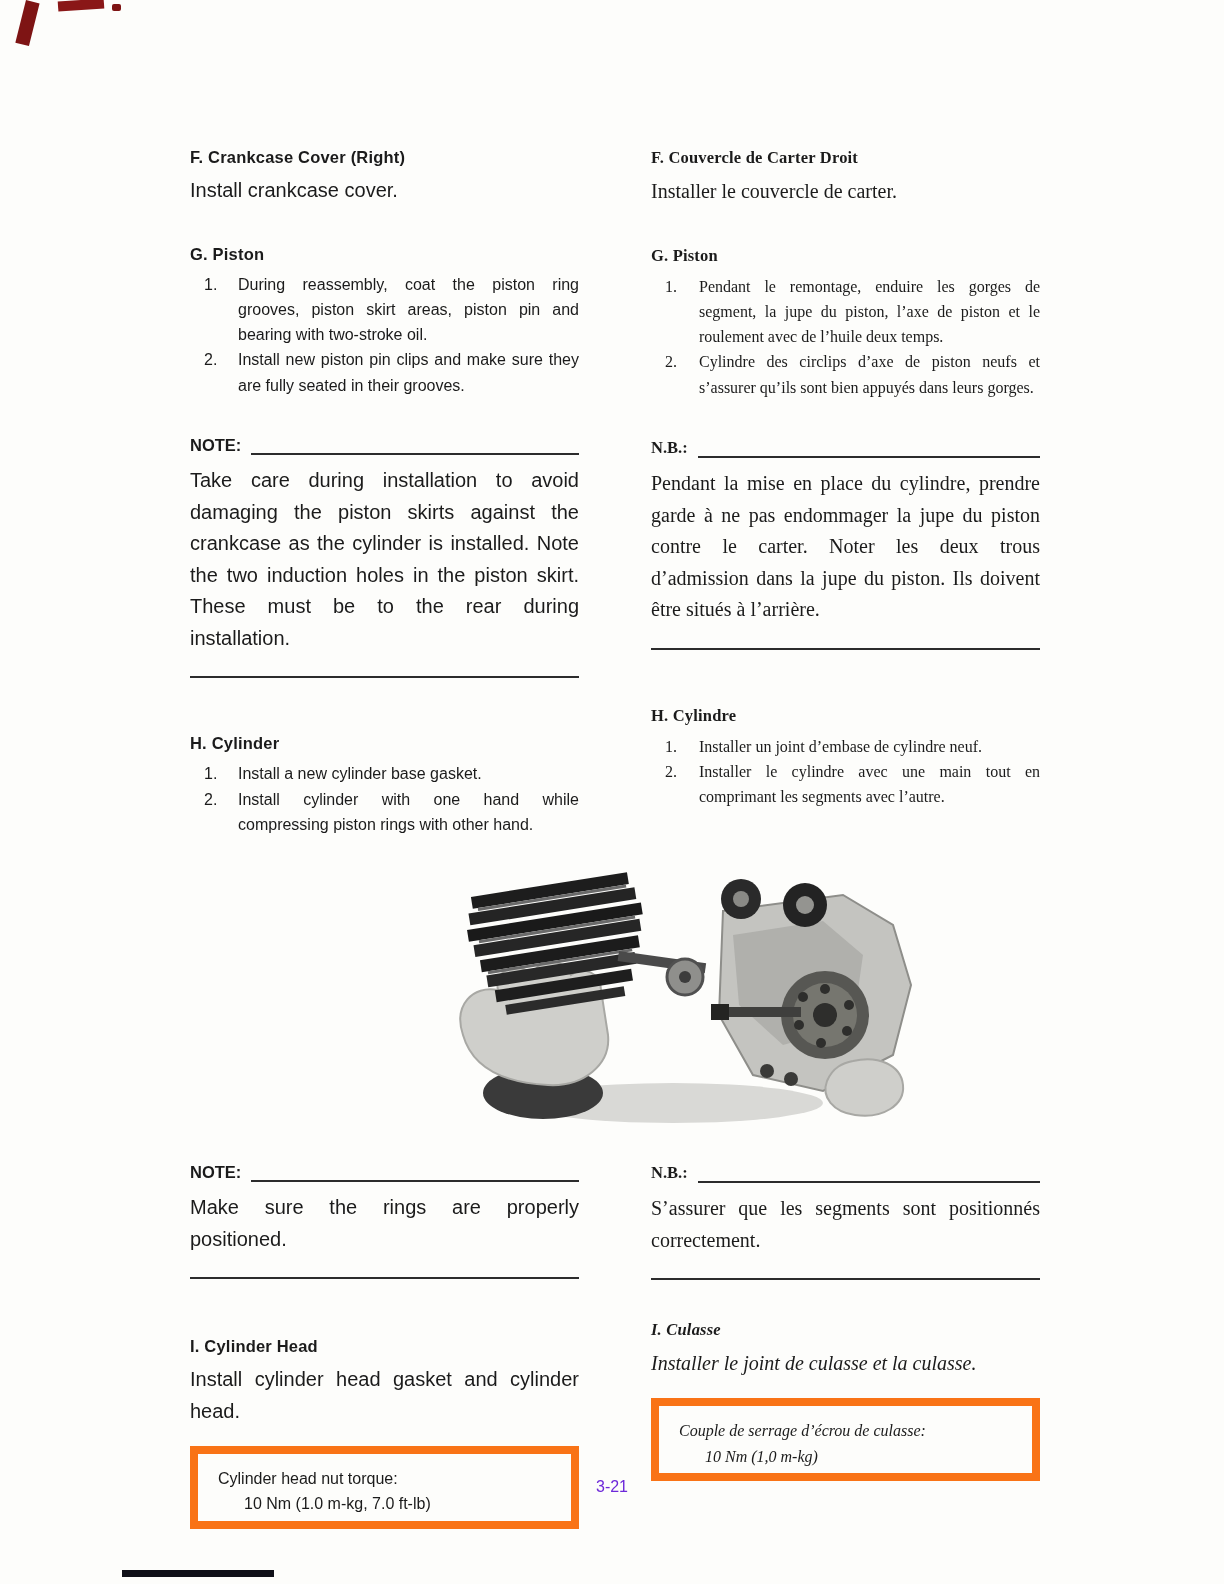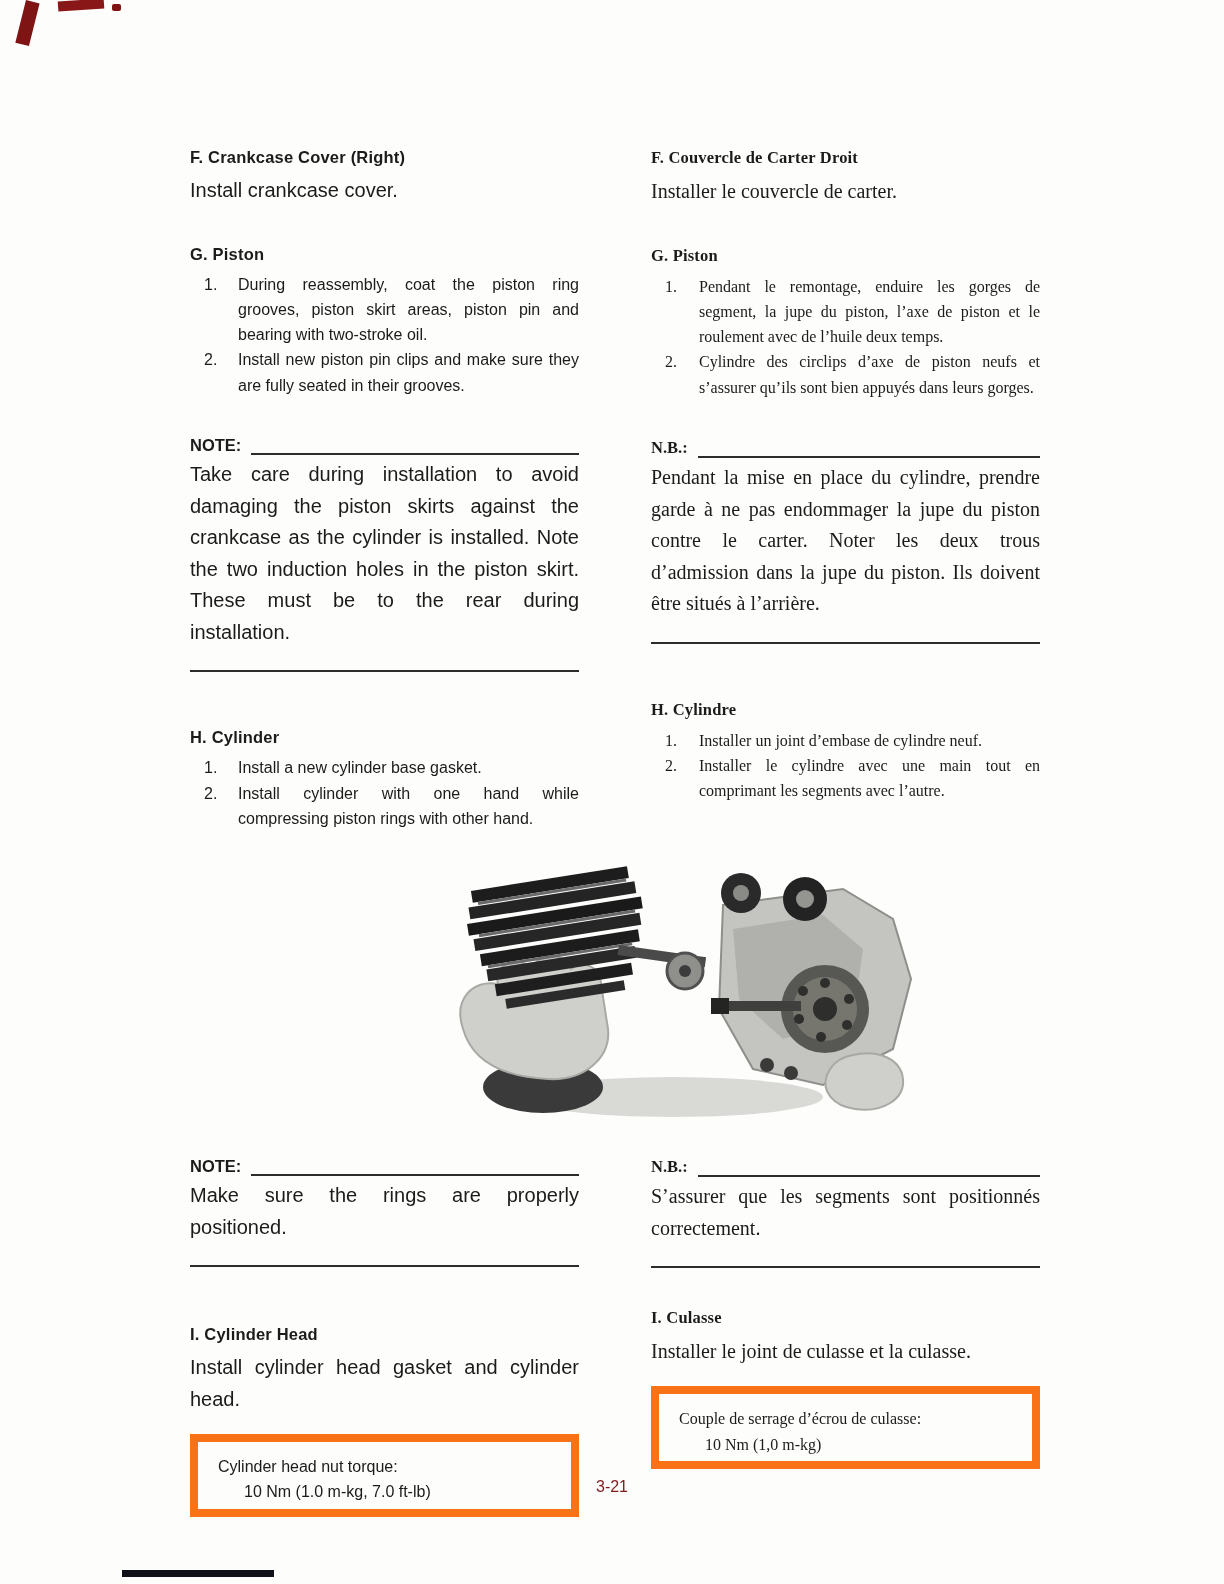--- a/index.html
+++ b/index.html
@@ -33,42 +33,42 @@
   .section:last-child { margin-bottom:0; }
 
   .item { display:flex; font-size:16px; line-height:1.58; }
   .item .num { flex:none; width:22px; text-align:left; padding-left:14px; box-sizing:content-box; }
   .item .txt { flex:1; text-align:justify; padding-left:12px; }
 
   .note { margin-bottom:40px; }
   .note-head { display:flex; align-items:flex-end; }
   .note-label { font-weight:bold; font-size:16.5px; margin-right:10px; white-space:nowrap; }
   .note-line { flex:1; border-top:2px solid #2c2c2c; height:0; }
-  .note-body { margin-top:4px; }
+  .note-body { margin-top:10px; }
   .note-rule { border-top:2px solid #2c2c2c; margin-top:22px; }
 
   .torque-box {
     border:8px solid #f97316;
     margin-top:18px;
     padding:12px 14px 4px 20px;
     font-size:16px; line-height:1.6;
   }
   .torque-box .l2 { padding-left:26px; }
 
   .photo-row {
     display:flex; justify-content:center;
     margin:28px 0 26px 0;
   }
   .photo { transform:translateX(64px); }
 
   .footer-page {
     position:absolute; left:0; right:0; top:1478px;
     text-align:center; font-size:16px;
     font-family:"Liberation Sans", sans-serif;
-    color:#7f1d1d;
+    color:#6d28d9;
   }
 
   .artifact-top-red-1 {
     position:absolute; left:26px; top:0; width:14px; height:44px;
     background:#7e1414; transform:rotate(14deg); transform-origin:top left;
   }
   .artifact-top-red-2 {
     position:absolute; left:58px; top:0; width:46px; height:10px;
     background:#8a1717; transform:rotate(-4deg);
   }
@@ -267,21 +267,21 @@
 
         <div class="note">
           <div class="note-head">
             <span class="note-label">N.B.:</span>
             <span class="note-line"></span>
           </div>
           <p class="body-text note-body">S’assurer que les segments sont positionnés correctement.</p>
           <div class="note-rule"></div>
         </div>
 
-        <div class="section" style="margin-top:20px;">
+        <div class="section" style="margin-top:20px;font-style:italic;">
           <div class="heading">I. Culasse</div>
           <p class="body-text">Installer le joint de culasse et la culasse.</p>
           <div class="torque-box">
             <div class="l1">Couple de serrage d’écrou de culasse:</div>
             <div class="l2">10 Nm (1,0 m-kg)</div>
           </div>
         </div>
 
       </div>
     </div>

